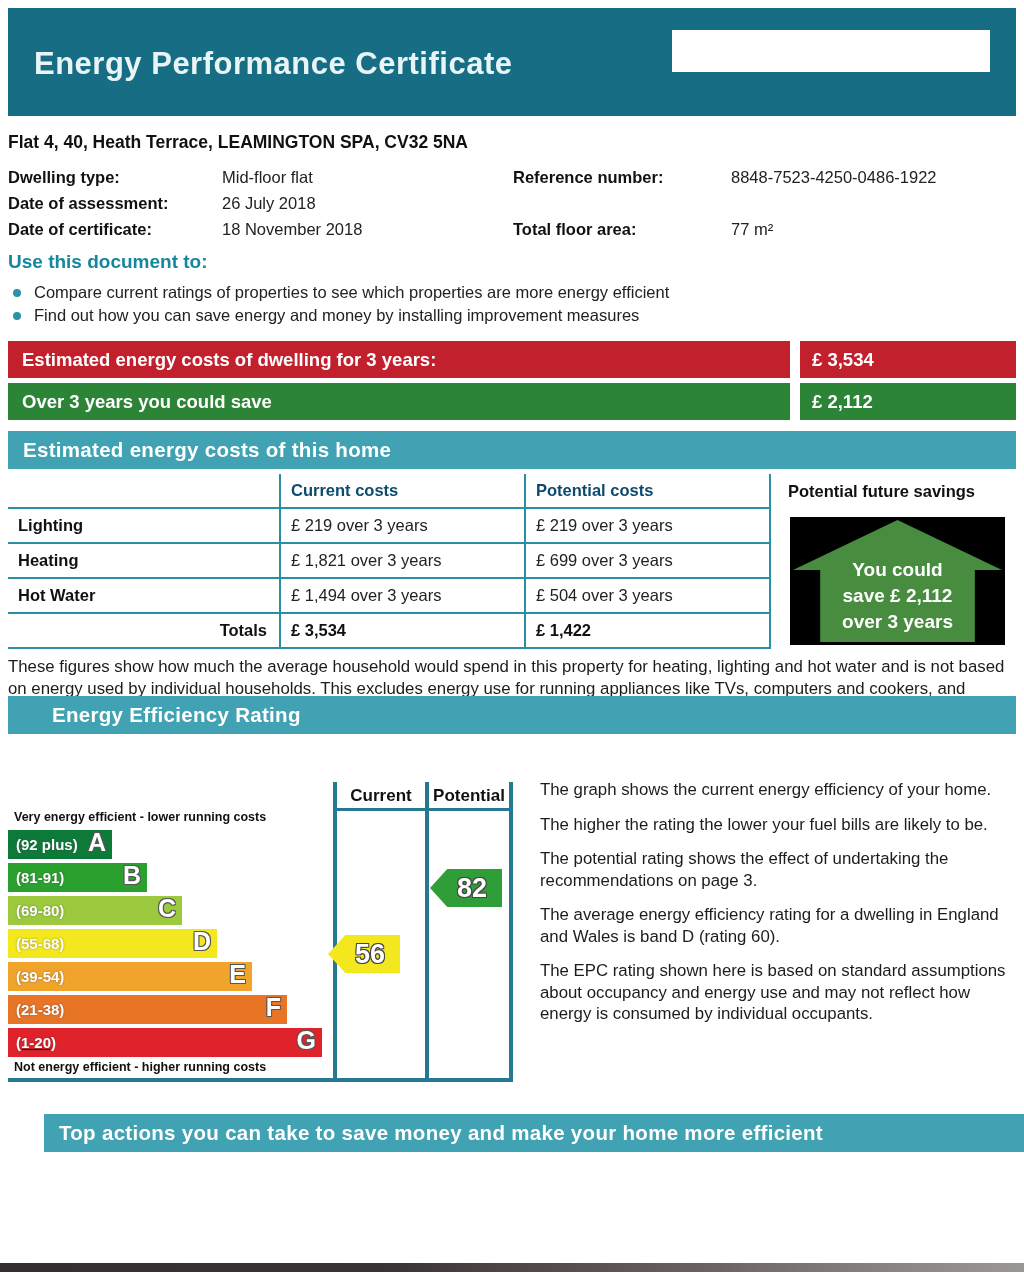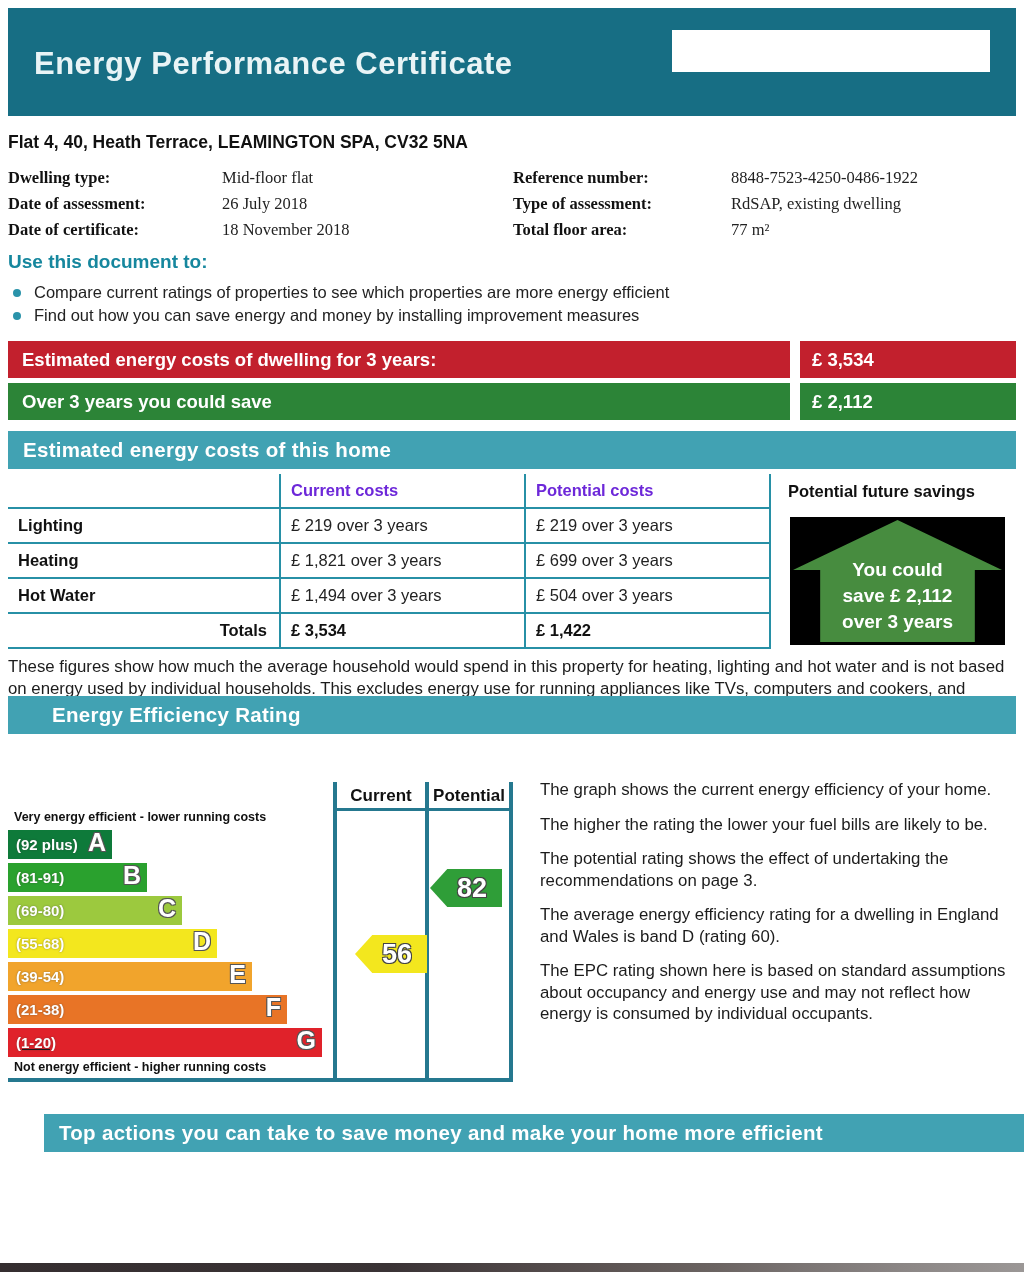--- a/index.html
+++ b/index.html
@@ -7,21 +7,21 @@
   body { font-family:"Liberation Sans", sans-serif; color:#1a1a1a; }
   .page { position:relative; width:1024px; height:1272px; background:#fff; overflow:hidden; }
 
   
   .doc-header { position:absolute; left:8px; top:8px; width:1008px; height:108px; background:#176e84; }
   .doc-title { position:absolute; left:26px; top:38px; font-size:31px; font-weight:bold; color:#e9f4f6; letter-spacing:.5px; }
   .logo-box { position:absolute; right:26px; top:22px; width:318px; height:42px; background:#ffffff; }
 
   
   .address { position:absolute; left:8px; top:132px; font-size:17.5px; font-weight:bold; color:#111; }
-  .detail-row { position:absolute; height:24px; font-size:16.5px;font-family:Liberation Serif, serif; }
+  .detail-row { position:absolute; height:24px; font-size:16.5px; }
   .detail-label { font-weight:bold; color:#111; }
   .detail-value { color:#222; }
   .dl { left:8px; width:500px; }
   .dr { left:513px; width:505px; }
   .detail-label.l { display:inline-block; width:214px; }
   .detail-label.r { display:inline-block; width:218px; }
   .row-0 { top:168px; } .row-1 { top:194px; } .row-2 { top:220px; }
 
   
   .use-heading { position:absolute; left:8px; top:251px; font-size:19px; font-weight:bold; color:#16879e; }
@@ -43,21 +43,21 @@
   .section-bar { position:absolute; left:8px; width:1008px; height:38px; background:#41a2b3; display:flex; align-items:center; padding-left:15px; }
   .section-bar span { color:#fff; font-weight:bold; font-size:20.5px; letter-spacing:.3px; }
   .bar-costs { top:431px; }
   .bar-rating { top:696px;padding-left:44px; }
   .bar-actions { top:1114px;margin-left:36px; }
 
   
   table.costs { position:absolute; left:8px; top:474px; width:762px; border-collapse:collapse; table-layout:fixed; }
   table.costs col.c1 { width:272px; } table.costs col.c2 { width:245px; } table.costs col.c3 { width:245px; }
   table.costs td, table.costs th { border-right:2px solid #2790a6; border-bottom:2px solid #2790a6; font-size:16.5px; text-align:left; padding:7px 10px; height:34px; color:#222; vertical-align:middle; }
-  table.costs th { font-weight:bold; color:#6d28d9; }
+  table.costs th { font-weight:bold; color:#0c4a6e; }
   table.costs td.rowname { font-weight:bold; color:#111; }
   table.costs tr.totals td { font-weight:bold; color:#111; }
   table.costs td.totlabel { text-align:right; padding-right:12px; }
   .savings-header { position:absolute; left:788px; top:482px; font-size:16.5px; font-weight:bold; color:#111; }
   .savings-box { position:absolute; left:790px; top:517px; width:215px; height:128px; background:#000000; }
   .savings-arrow { position:absolute; left:3px; top:3px; right:3px; bottom:3px; background:#478c3f;
       clip-path:polygon(50% 0, 100% 41%, 87% 41%, 87% 100%, 13% 100%, 13% 41%, 0 41%); }
   .savings-text { position:absolute; left:0; top:40px; width:100%; text-align:center; color:#fff; font-weight:bold; font-size:19px; line-height:26px; }
 
   
@@ -83,21 +83,21 @@
   .band-c { top:896px; width:174px; background:#9cc93e; }
   .band-d { top:929px; width:209px; background:#f3e71e; }
   .band-e { top:962px; width:244px; background:#f1a42c; }
   .band-f { top:995px; width:279px; background:#e87426; }
   .band-g { top:1028px; width:314px; background:#e0222a;text-decoration:underline; }
 
   .rating-arrow { position:absolute; width:72px; height:38px; display:flex; align-items:center; justify-content:center;
       clip-path:polygon(0 50%, 24% 0, 100% 0, 100% 100%, 24% 100%); }
   .rating-arrow span { padding-left:12px; color:#fff; font-weight:bold; font-size:27px;
       text-shadow:-1px -1px 0 #444, 1px -1px 0 #444, -1px 1px 0 #444, 1px 1px 0 #444; }
-  .arrow-current { left:355px; top:935px; background:#f3e71e;align-items:center; }
+  .arrow-current { left:328px; top:935px; background:#f3e71e;align-items:center; }
   .arrow-potential { left:430px; top:869px; background:#2f9e38; }
 
   .chart-notes { position:absolute; left:540px; top:779px; width:478px; }
   .chart-notes p { font-size:16.8px; line-height:21.5px; color:#1c1c1c; margin-bottom:13px; }
 
   
   .page-edge-strip { position:absolute; left:0; top:1263px; width:1024px; height:9px;
       background:linear-gradient(90deg,#352e30 0%,#3a3335 38%,#4b4344 48%,#5d5554 60%,#6b6462 70%,#7a7473 78%,#8b8685 88%,#9b9796 100%); }
 </style>
 </head>
@@ -116,23 +116,20 @@
     <span class="detail-label l">Dwelling type:</span><span class="detail-value">Mid-floor flat</span>
   </div>
   <div class="detail-row dl row-1">
     <span class="detail-label l">Date of assessment:</span><span class="detail-value">26 July 2018</span>
   </div>
   <div class="detail-row dl row-2">
     <span class="detail-label l">Date of certificate:</span><span class="detail-value">18 November 2018</span>
   </div>
   <div class="detail-row dr row-0">
     <span class="detail-label r">Reference number:</span><span class="detail-value">8848-7523-4250-0486-1922</span>
-  </div>
-  <div class="detail-row dr row-1">
-    <span class="detail-label r">Type of assessment:</span><span class="detail-value">RdSAP, existing dwelling</span>
   </div>
   <div class="detail-row dr row-2">
     <span class="detail-label r">Total floor area:</span><span class="detail-value">77 m²</span>
   </div>
 
   <div class="use-heading">Use this document to:</div>
   <div class="bullet-item bullet-0">
     <span class="bullet-dot"></span>
     <span>Compare current ratings of properties to see which properties are more energy efficient</span>
   </div>

